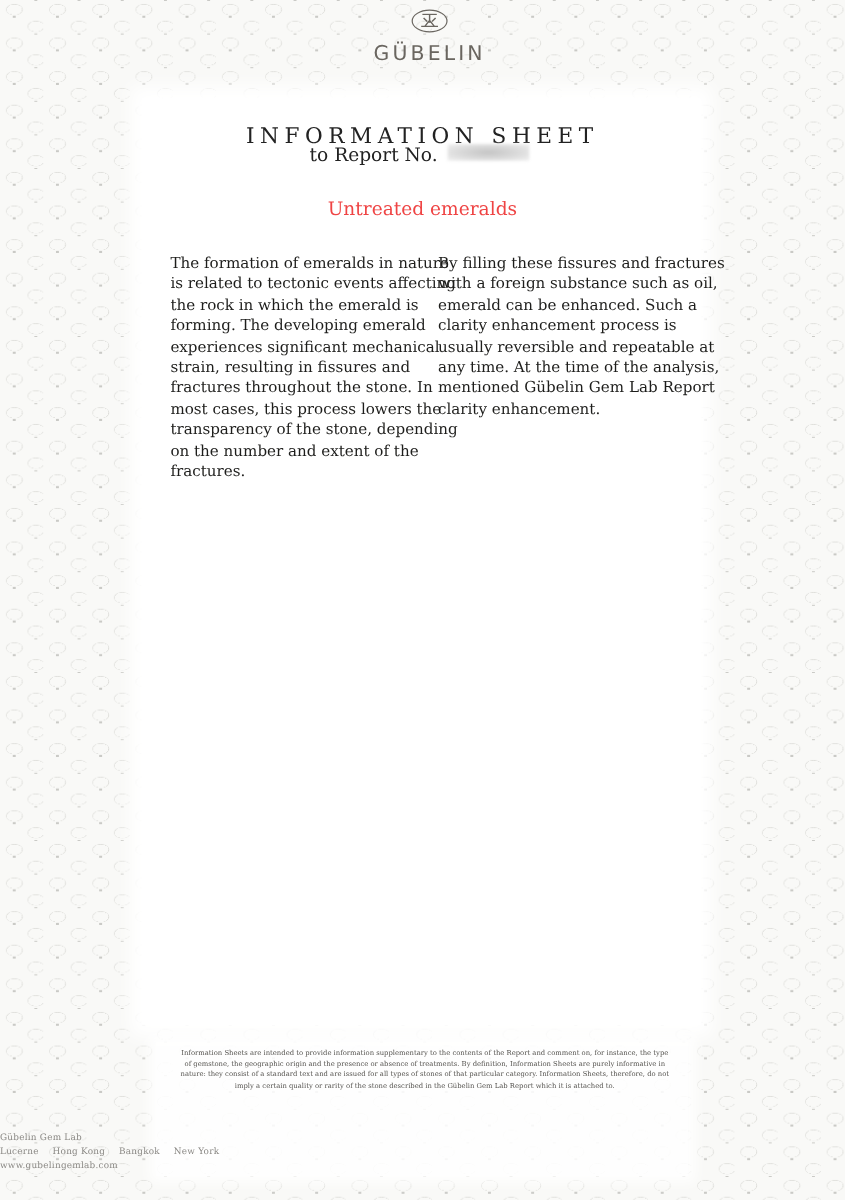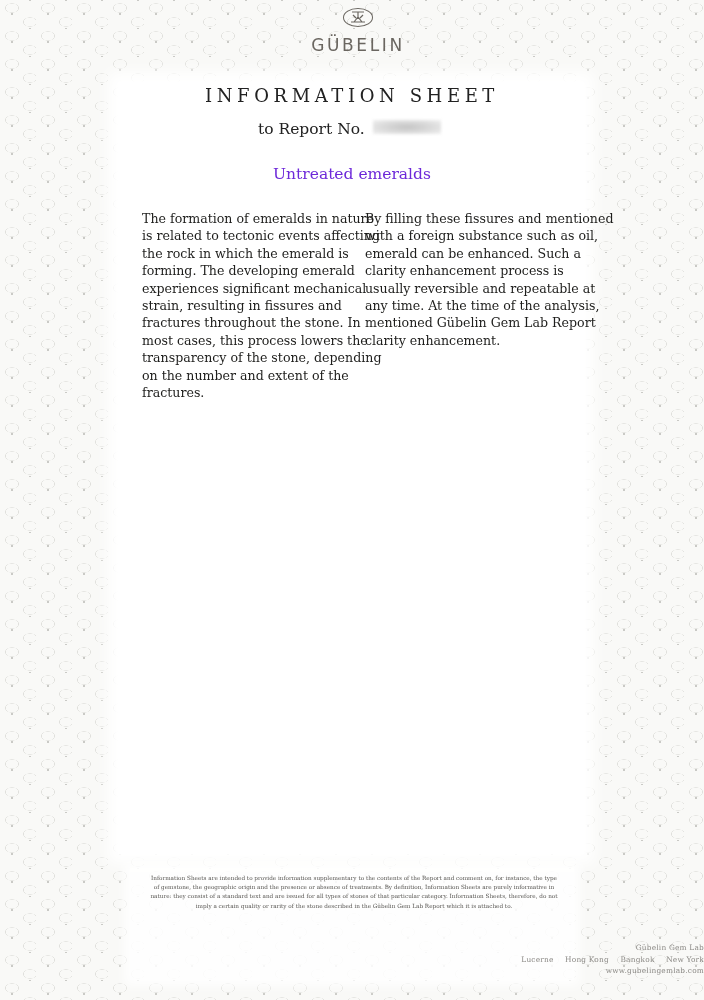--- a/index.html
+++ b/index.html
@@ -43,51 +43,51 @@
     border: 1.4px solid #6a6660; border-radius: 50%;
     position: relative; box-sizing: border-box;
   }
   .logo-emblem svg { position: absolute; left: 5px; top: 2px; }
   .logo-word {
     display: block; margin-top: 4px;
     font-family: "DejaVu Sans", "Liberation Sans", sans-serif;
     font-size: 17px; letter-spacing: 2.6px; color: #6a6660; font-weight: normal;
   }
   .title {
-    position: absolute; left: 0; right: 0; top: 85px; text-align: center;
+    position: absolute; left: 0; right: 0; top: 103px; text-align: center;
     font-size: 18px; letter-spacing: 4.6px; color: #222;
   }
   .subtitle {
     position: absolute; left: 258px; top: 120px;
     font-size: 15.5px; color: #222; display: flex; 
   }
   .redacted {
     display: inline-block; width: 68px; height: 14px; margin-left: 8px;
     background: radial-gradient(ellipse at center, #c4c4c4 0%, #dedede 60%, #f1f1f1 100%);
     filter: blur(1.5px);
   }
   .heading {
     position: absolute; left: 0; right: 0; top: 165px; text-align: center;
-    font-size: 15.5px; color: #6d28d9;
+    font-size: 15.5px; color: #ef4444;
   }
   .col {
     position: absolute; top: 210px; width: 218px;
     font-size: 12.6px; line-height: 17.4px; color: #1e1e1c;
   }
   .col-left { left: 142px; }
   .col-right { left: 365px; }
   .col p { margin: 0; }
   .line { display: block; white-space: nowrap; }
   .disclaimer {
     position: absolute; left: 140px; top: 874px; width: 428px;
     font-size: 5.7px; line-height: 9.2px; text-align: center; color: #55534f;
   }
   .disclaimer .line { white-space: nowrap; }
   .lab {
-    position: absolute; left: 0; right: 0; top: 942px; text-align: right;
+    position: absolute; left: 0; right: 0; top: 942px; text-align: left;
     font-size: 7.4px; line-height: 11.5px; color: #8a8884; letter-spacing: 0.2px;
   }
   .cities span + span { margin-left: 9px; margin-top: 36px; }
 </style>
 </head>
 <body>
 
 <div class="pattern"></div>
 
 <div class="panel"></div>
@@ -122,21 +122,21 @@
     <span class="line">fractures throughout the stone. In</span>
     <span class="line">most cases, this process lowers the</span>
     <span class="line">transparency of the stone, depending</span>
     <span class="line">on the number and extent of the</span>
     <span class="line">fractures.</span>
   </p>
 </div>
 
 <div class="col col-right">
   <p>
-    <span class="line">By filling these fissures and mentioned</span>
+    <span class="line">By filling these fissures and fractures</span>
     <span class="line">with a foreign substance such as oil,</span>
     <span class="line">emerald can be enhanced. Such a</span>
     <span class="line">clarity enhancement process is</span>
     <span class="line">usually reversible and repeatable at</span>
     <span class="line">any time. At the time of the analysis,</span>
     <span class="line">mentioned Gübelin Gem Lab Report</span>
     <span class="line">clarity enhancement.</span>
   </p>
 </div>
 

